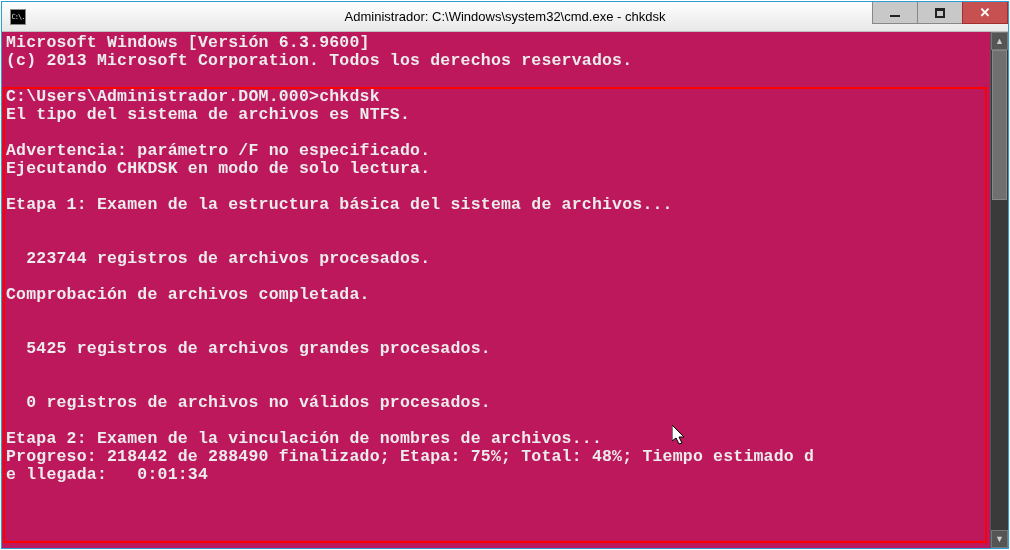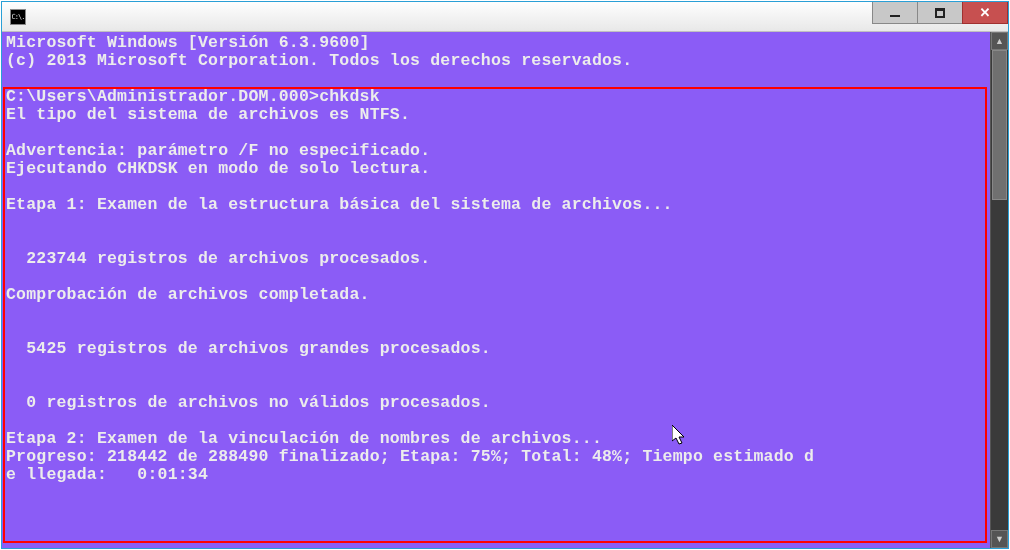--- a/index.html
+++ b/index.html
@@ -86,21 +86,21 @@
       margin-top: 7px;
     }
     .max-box {
       width: 10px;
       height: 10px;
       border: 2px solid #222;
       border-top-width: 3px;
     }
     .terminal-area {
       flex: 1;
-      background: #8b5cf6;
+      background: #be185d;
       position: relative;
       overflow: hidden;
     }
     .terminal {
       font-family: "Courier New", monospace;
       font-size: 16.5px;
       font-weight: bold;
       color: #ececec;
       line-height: 1.09;
       white-space: pre;
@@ -155,20 +155,21 @@
       pointer-events: none;
     }
     .cursor-arrow svg { display: block; }
   </style>
 </head>
 <body>
 
 <div class="window">
   <div class="titlebar">
     <div class="titlebar-icon">C:\.</div>
+    <div class="titlebar-title">Administrador: C:\Windows\system32\cmd.exe - chkdsk</div>
     <div class="window-controls">
       <div class="win-btn minimize" title="Minimize">
         <div class="min-line"></div>
       </div>
       <div class="win-btn maximize" title="Maximize">
         <div class="max-box"></div>
       </div>
       <div class="win-btn close" title="Close">
         <span class="x">✕</span>
       </div>

